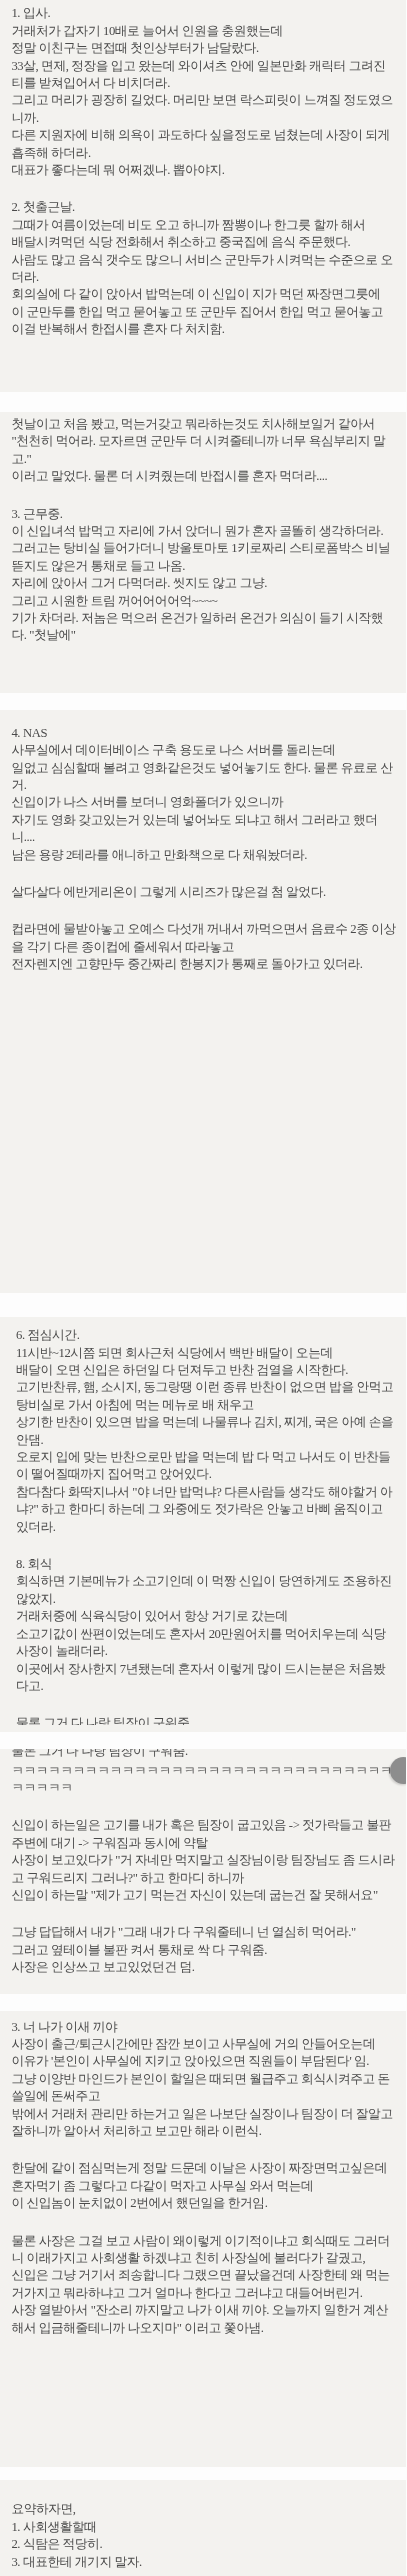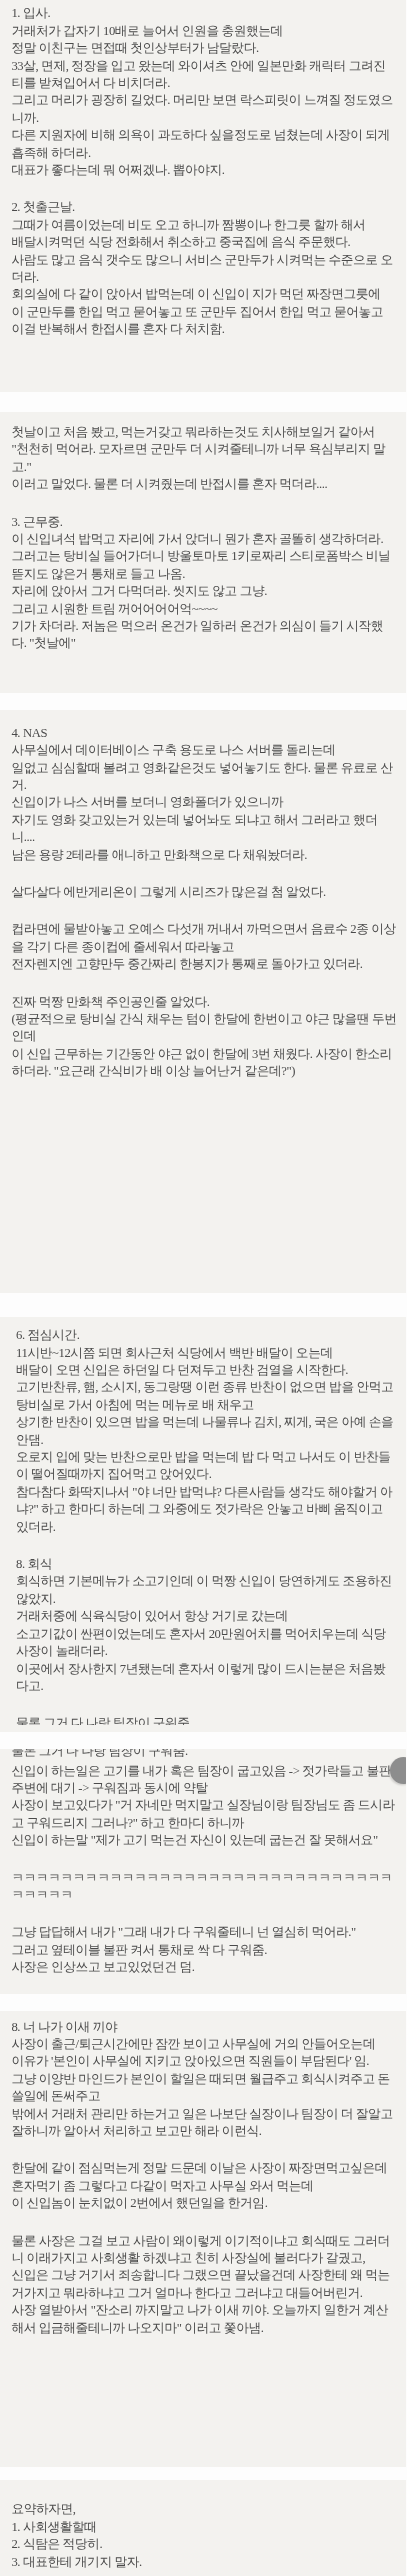--- a/index.html
+++ b/index.html
@@ -82,21 +82,21 @@
 그때가 여름이었는데 비도 오고 하니까 짬뽕이나 한그릇 할까 해서
 배달시켜먹던 식당 전화해서 취소하고 중국집에 음식 주문했다.
 사람도 많고 음식 갯수도 많으니 서비스 군만두가 시켜먹는 수준으로 오더라.
 회의실에 다 같이 앉아서 밥먹는데 이 신입이 지가 먹던 짜장면그릇에
 이 군만두를 한입 먹고 묻어놓고 또 군만두 집어서 한입 먹고 묻어놓고
 이걸 반복해서 한접시를 혼자 다 처치함.</p>
   </section>
 
   <div class="seam" style="height:20px;"></div>
 
-  <section class="block" style="height:281px; padding-top:12px;">
+  <section class="block" style="height:281px; padding-top:4px;">
     <p class="para">첫날이고 처음 봤고, 먹는거갖고 뭐라하는것도 치사해보일거 같아서
 "천천히 먹어라. 모자르면 군만두 더 시켜줄테니까 너무 욕심부리지 말고."
 이러고 말었다. 물론 더 시켜줬는데 반접시를 혼자 먹더라....</p>
     <p class="para">3. 근무중.
 이 신입녀석 밥먹고 자리에 가서 앉더니 뭔가 혼자 골똘히 생각하더라.
 그러고는 탕비실 들어가더니 방울토마토 1키로짜리 스티로폼박스 비닐 뜯지도 않은거 통채로 들고 나옴.
 자리에 앉아서 그거 다먹더라. 씻지도 않고 그냥.
 그리고 시원한 트림 꺼어어어어억~~~~
 기가 차더라. 저놈은 먹으러 온건가 일하러 온건가 의심이 들기 시작했다. "첫날에"</p>
   </section>
@@ -106,23 +106,20 @@
   <section class="block" style="height:583px; padding-top:14.7px;">
     <p class="para">4. NAS
 사무실에서 데이터베이스 구축 용도로 나스 서버를 돌리는데
 일없고 심심할때 볼려고 영화같은것도 넣어놓기도 한다. 물론 유료로 산거.
 신입이가 나스 서버를 보더니 영화폴더가 있으니까
 자기도 영화 갖고있는거 있는데 넣어놔도 되냐고 해서 그러라고 했더니....
 남은 용량 2테라를 애니하고 만화책으로 다 채워놨더라.</p>
     <p class="para">살다살다 에반게리온이 그렇게 시리즈가 많은걸 첨 알었다.</p>
     <p class="para">컵라면에 물받아놓고 오예스 다섯개 꺼내서 까먹으면서 음료수 2종 이상을 각기 다른 종이컵에 줄세워서 따라놓고
 전자렌지엔 고향만두 중간짜리 한봉지가 통째로 돌아가고 있더라.</p>
-    <p class="para">진짜 먹짱 만화책 주인공인줄 알었다.
-(평균적으로 탕비실 간식 채우는 텀이 한달에 한번이고 야근 많을땐 두번인데
-이 신입 근무하는 기간동안 야근 없이 한달에 3번 채웠다. 사장이 한소리 하더라. "요근래 간식비가 배 이상 늘어난거 같은데?")</p>
   </section>
 
   <div class="seam" style="height:23.5px;"></div>
 
   <section class="block" style="height:415px; padding-top:10.7px;padding-left:16px;">
     <p class="para">6. 점심시간.
 11시반~12시쯤 되면 회사근처 식당에서 백반 배달이 오는데
 배달이 오면 신입은 하던일 다 던져두고 반찬 검열을 시작한다.
 고기반찬류, 햄, 소시지, 동그랑땡 이런 종류 반찬이 없으면 밥을 안먹고 탕비실로 가서 아침에 먹는 메뉴로 배 채우고
 상기한 반찬이 있으면 밥을 먹는데 나물류나 김치, 찌게, 국은 아예 손을 안댐.
@@ -133,33 +130,33 @@
 거래처중에 식육식당이 있어서 항상 거기로 갔는데
 소고기값이 싼편이었는데도 혼자서 20만원어치를 먹어치우는데 식당 사장이 놀래더라.
 이곳에서 장사한지 7년됐는데 혼자서 이렇게 많이 드시는분은 처음봤다고.</p>
     <p class="para cut-bottom"><span class="inner">물론 그거 다 나랑 팀장이 구워줌.</span></p>
   </section>
 
   <div class="seam" style="height:17px;"></div>
 
   <section class="block" style="height:245px; padding-top:0;">
     <p class="para cut-top"><span class="inner">물론 그거 다 나랑 팀장이 구워줌.</span></p>
+    <p class="para">ㅋㅋㅋㅋㅋㅋㅋㅋㅋㅋㅋㅋㅋㅋㅋㅋㅋㅋㅋㅋㅋㅋㅋㅋㅋㅋㅋㅋㅋㅋㅋㅋㅋㅋㅋㅋ</p>
     <p class="para">신입이 하는일은 고기를 내가 혹은 팀장이 굽고있음 -&gt; 젓가락들고 불판 주변에 대기 -&gt; 구워짐과 동시에 약탈
 사장이 보고있다가 "거 자네만 먹지말고 실장님이랑 팀장님도 좀 드시라고 구워드리지 그러나?" 하고 한마디 하니까
 신입이 하는말 "제가 고기 먹는건 자신이 있는데 굽는건 잘 못해서요"</p>
-    <p class="para">ㅋㅋㅋㅋㅋㅋㅋㅋㅋㅋㅋㅋㅋㅋㅋㅋㅋㅋㅋㅋㅋㅋㅋㅋㅋㅋㅋㅋㅋㅋㅋㅋㅋㅋㅋㅋ</p>
     <p class="para">그냥 답답해서 내가 "그래 내가 다 구워줄테니 넌 열심히 먹어라."
 그러고 옆테이블 불판 켜서 통채로 싹 다 구워줌.
 사장은 인상쓰고 보고있었던건 덤.</p>
   </section>
 
   <div class="seam" style="height:17px;"></div>
 
   <section class="block" style="height:456px; padding-top:8px;">
-    <p class="para">8. 너 나가 이새 끼야
+    <p class="para">3. 너 나가 이새 끼야
 사장이 출근/퇴근시간에만 잠깐 보이고 사무실에 거의 안들어오는데
 이유가 '본인이 사무실에 지키고 앉아있으면 직원들이 부담된다' 임.
 그냥 이양반 마인드가 본인이 할일은 때되면 월급주고 회식시켜주고 돈쓸일에 돈써주고
 밖에서 거래처 관리만 하는거고 일은 나보단 실장이나 팀장이 더 잘알고 잘하니까 알아서 처리하고 보고만 해라 이런식.</p>
     <p class="para">한달에 같이 점심먹는게 정말 드문데 이날은 사장이 짜장면먹고싶은데 혼자먹기 좀 그렇다고 다같이 먹자고 사무실 와서 먹는데
 이 신입놈이 눈치없이 2번에서 했던일을 한거임.</p>
     <p class="para">물론 사장은 그걸 보고 사람이 왜이렇게 이기적이냐고 회식때도 그러더니 이래가지고 사회생활 하겠냐고 친히 사장실에 불러다가 갈궜고,
 신입은 그냥 거기서 죄송합니다 그랬으면 끝났을건데 사장한테 왜 먹는거가지고 뭐라하냐고 그거 얼마나 한다고 그러냐고 대들어버린거.
 사장 열받아서 "잔소리 까지말고 나가 이새 끼야. 오늘까지 일한거 계산해서 입금해줄테니까 나오지마" 이러고 쫓아냄.</p>
   </section>

